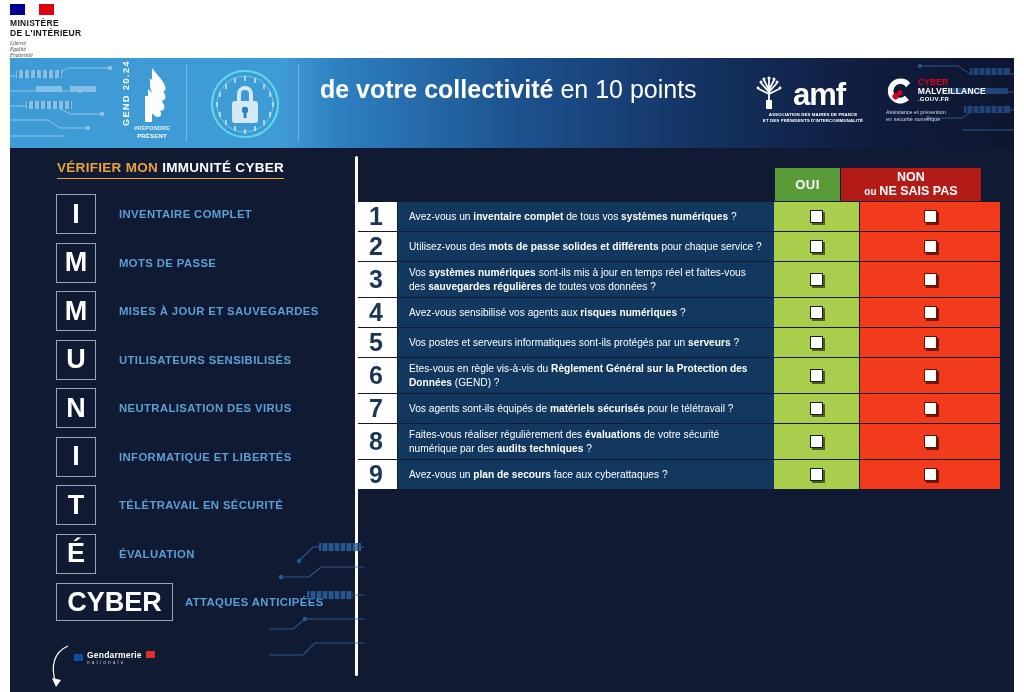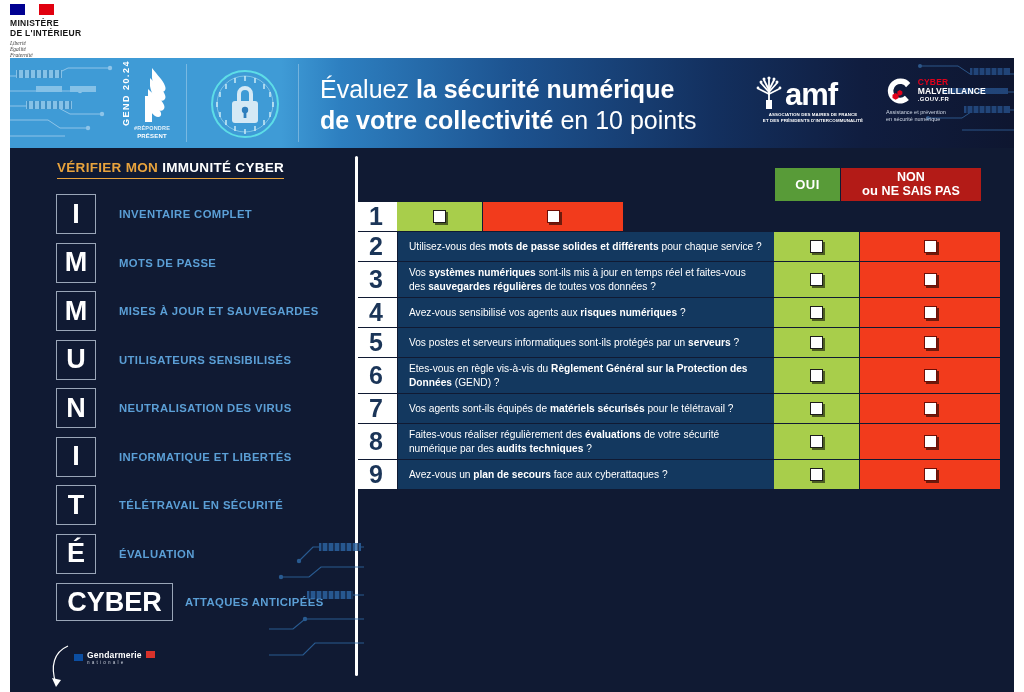--- a/index.html
+++ b/index.html
@@ -68,21 +68,21 @@
   .lock-wrap { position: absolute; left: 198px; top: 10px; width: 74px; height: 72px; }
   .banner-title {
     position: absolute; left: 310px; top: 16px; width: 470px;
     color: #ffffff; line-height: 31px;
   }
   .banner-title .l1 { font-size: 25px; font-weight: 300; display: block; }
   .banner-title .l2 { font-size: 25px; font-weight: 300; display: block; }
   .banner-title b { font-weight: bold; }
   .logos-right { position: absolute; right: 28px; top: 18px; display: flex; align-items: flex-start; gap: 14px; }
   .amf { position: relative; width: 118px; color: #fff; }
-  .amf-row { display: flex; align-items: flex-end; gap: 1px; }
+  .amf-row { display: flex; align-items: flex-end; gap: 9px; }
   .amf-word { font-size: 31px; font-weight: bold; letter-spacing: -1px; line-height: 30px; color: #fff; }
   .amf-sub { font-size: 4.4px; font-weight: bold; line-height: 5.6px; letter-spacing: .1px; margin-top: 2px; text-align: center; color: #fff; }
   .cmv { position: relative; width: 100px; }
   .cmv-top { display: flex; align-items: center; gap: 3px; }
   .cmv-txt { line-height: 8.5px; }
   .cmv-txt .c1 { font-size: 8.5px; font-weight: bold; color: #e2001a; display: block; letter-spacing: .2px; }
   .cmv-txt .c2 { font-size: 8.5px; font-weight: bold; color: #ffffff; display: block; letter-spacing: .2px; }
   .cmv-txt .c3 { font-size: 6px; font-weight: bold; color: #ffffff; display: block; letter-spacing: .4px; }
   .cmv-sub { margin-top: 3px; font-size: 5.5px; color: #cfd8e6; line-height: 7px; }
 
@@ -135,21 +135,21 @@
 
   
   .table { position: absolute; left: 345px; top: 20px; width: 645px; }
   .thead { position: relative; height: 33px; margin-left: 420px; display: flex; }
   .th {
     display: flex; align-items: center; justify-content: center; text-align: center;
     color: #ffffff; font-weight: bold;
   }
   .th-oui { width: 65px; background: #589b38; font-size: 13px; letter-spacing: .5px; }
   .th-non { width: 140px; background: #b31b17; font-size: 12.5px; line-height: 13.5px; margin-left: 1px; }
-  .th-non .small { font-size: 13px; font-weight: bold; }
+  .th-non .small { font-size: 10px; font-weight: bold; }
   .trow { display: flex; align-items: stretch; margin-top: 1px; }
   .c-num {
     width: 42px; background: #ffffff; color: #1b3558;
     display: flex; align-items: center; justify-content: center;
     font-size: 25px; font-weight: bold;
   }
   .c-q {
     width: 377px; background: #13385f; color: #ffffff;
     display: flex; align-items: center;
     padding: 4px 10px 4px 11px;
@@ -248,21 +248,20 @@
         <g fill="#d5e9f5">
           <rect x="24" y="33" width="26" height="22" rx="3"></rect>
           <path d="M29 33 v-7 a8 8 0 0 1 16 0 v7 h-4 v-7 a4 4 0 0 0 -8 0 v7 z"></path>
         </g>
         <circle cx="37" cy="42" r="3.2" fill="#2f7fbe"></circle>
         <rect x="35.6" y="43" width="2.8" height="7" fill="#2f7fbe"></rect>
       </svg>
     </div>
 
     <div class="banner-title">
-      <span class="l1"><span>Évaluez </span><b>la sécurité numérique</b></span>
       <span class="l2"><b>de votre collectivité</b><span> en 10 points</span></span>
     </div>
 
     <svg class="banner-circuit-r" viewBox="0 0 140 90">
       <g stroke="#3f7fc0" stroke-width="1" fill="none">
         <path d="M140 16 H96 L84 8 H46"></path>
         <path d="M140 34 H70"></path>
         <path d="M140 52 H100 L88 60 H54"></path>
         <path d="M140 72 H88"></path>
       </g>
@@ -431,20 +430,23 @@
           <div class="th th-non">
             <div>
               <div>NON</div>
               <div><span class="small">ou </span><span>NE SAIS PAS</span></div>
             </div>
           </div>
         </div>
         <div id="tbody">
             <div class="trow">
               <div class="c-num">1</div>
+              <div class="c-q">
+                <span><span>Avez-vous un </span><b>inventaire complet</b><span> de tous vos </span><b>systèmes numériques</b><span> ?</span></span>
+              </div>
               <div class="c-yes">
                 <div class="cbx"></div>
               </div>
               <div class="c-no">
                 <div class="cbx red"></div>
               </div>
             </div>
             <div class="trow">
               <div class="c-num">2</div>
               <div class="c-q">

